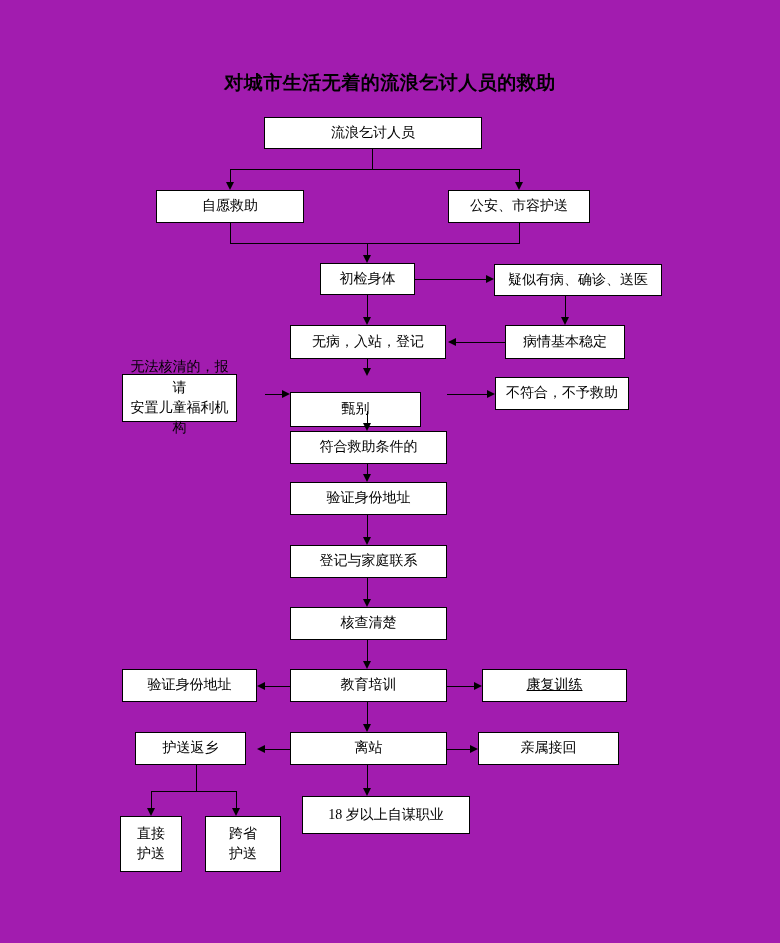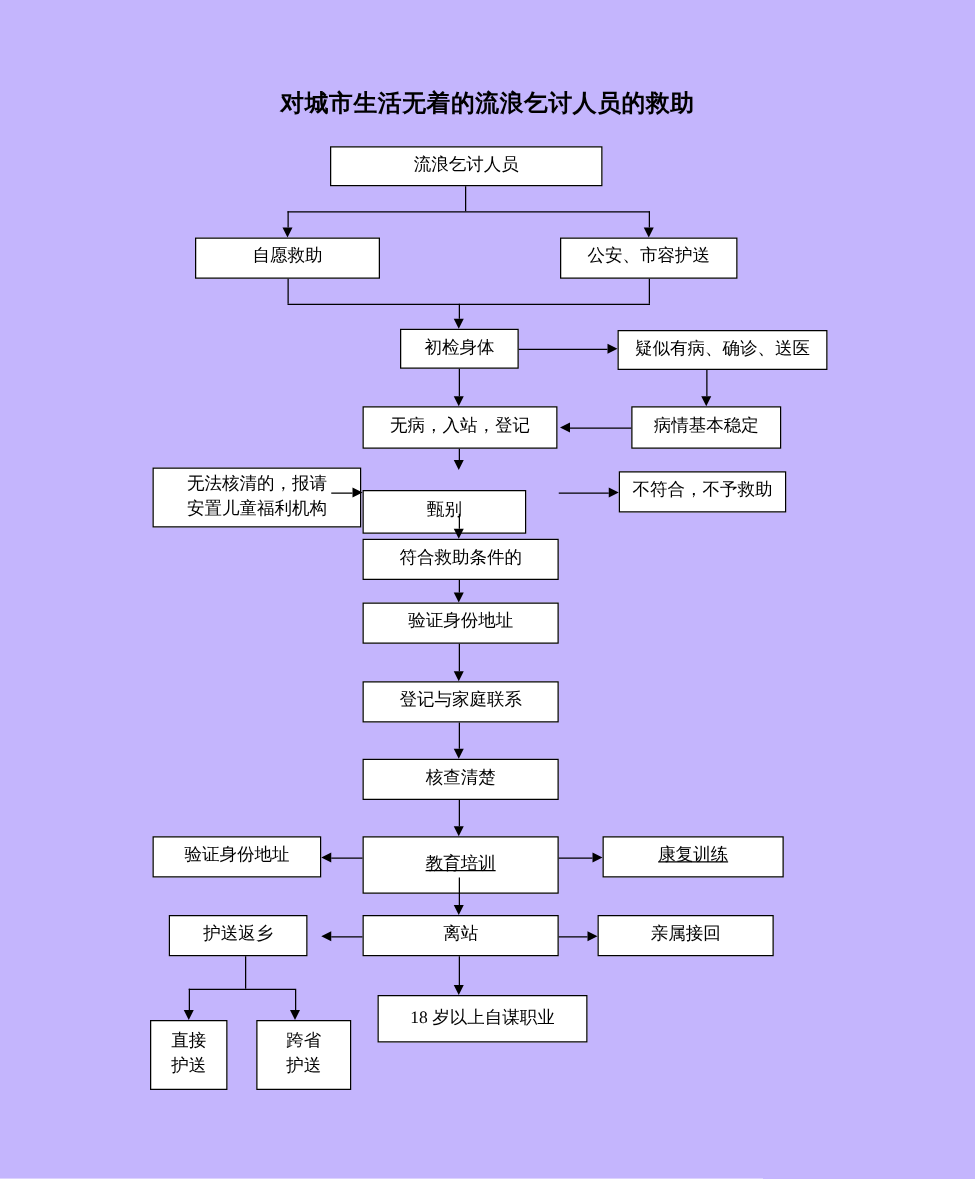--- a/index.html
+++ b/index.html
@@ -9,21 +9,21 @@
   }
   body {
     font-family: "Liberation Serif", "DejaVu Serif", serif;
     color: #000000;
   }
   #page {
     position: relative;
     width: 780px;
     height: 943px;
     overflow: hidden;
-    background: #c4b5fd;
+    background: #a21caf;
   }
   .title {
     position: absolute;
     left: 0;
     top: 70px;
     width: 780px;
     text-align: center;
     font-size: 19px;
     font-weight: bold;
     letter-spacing: 0.5px;
@@ -101,21 +101,21 @@
   </div>
 
   <div class="node" style="left:290px; top:325px; width:156px; height:34px;">
     <span class="txt">无病，入站，登记</span>
   </div>
 
   <div class="node" style="left:505px; top:325px; width:120px; height:34px;">
     <span class="txt">病情基本稳定</span>
   </div>
 
-  <div class="node" style="left:122px; top:374px; width:167px; height:48px;">
+  <div class="node" style="left:122px; top:374px; width:115px; height:48px;">
     <span class="txt">无法核清的，报请
 安置儿童福利机构</span>
   </div>
 
   <div class="node" style="left:290px; top:392px; width:131px; height:35px;">
     <span class="txt">甄别</span>
   </div>
 
   <div class="node" style="left:495px; top:377px; width:134px; height:33px;">
     <span class="txt">不符合，不予救助</span>
@@ -134,21 +134,21 @@
   </div>
 
   <div class="node" style="left:290px; top:607px; width:157px; height:33px;">
     <span class="txt">核查清楚</span>
   </div>
 
   <div class="node" style="left:122px; top:669px; width:135px; height:33px;">
     <span class="txt">验证身份地址</span>
   </div>
 
-  <div class="node" style="left:290px; top:669px; width:157px; height:46px;text-decoration:underline;">
+  <div class="node" style="left:290px; top:669px; width:157px; height:33px;">
     <span class="txt">教育培训</span>
   </div>
 
   <div class="node" style="left:482px; top:669px; width:145px; height:33px;text-decoration:underline;">
     <span class="txt">康复训练</span>
   </div>
 
   <div class="node" style="left:135px; top:732px; width:111px; height:33px;">
     <span class="txt">护送返乡</span>
   </div>

